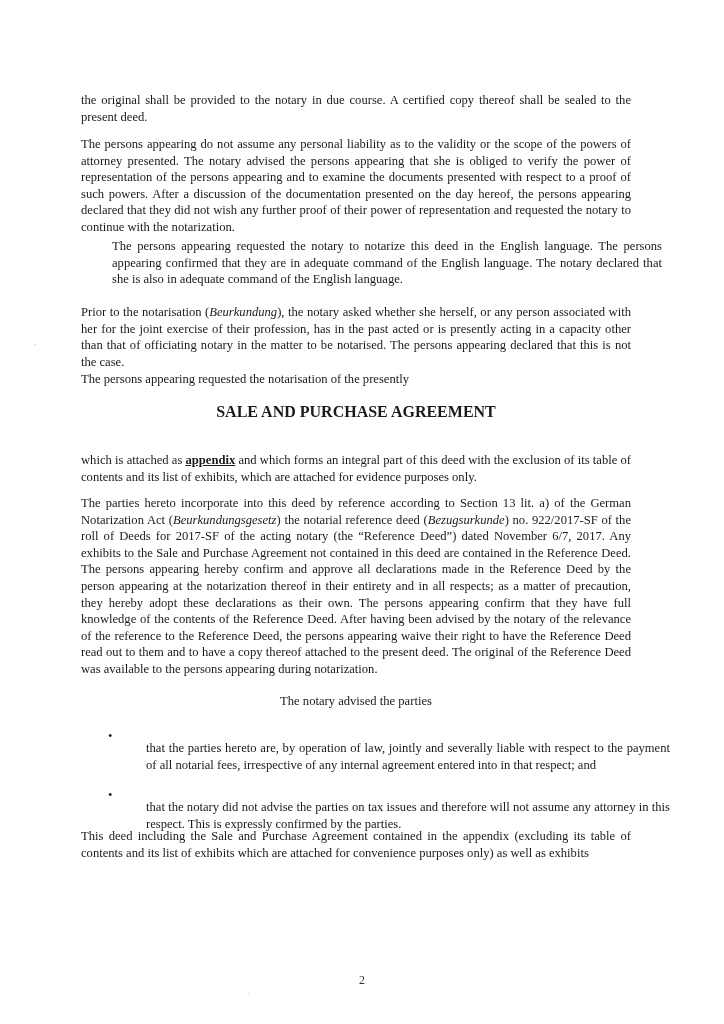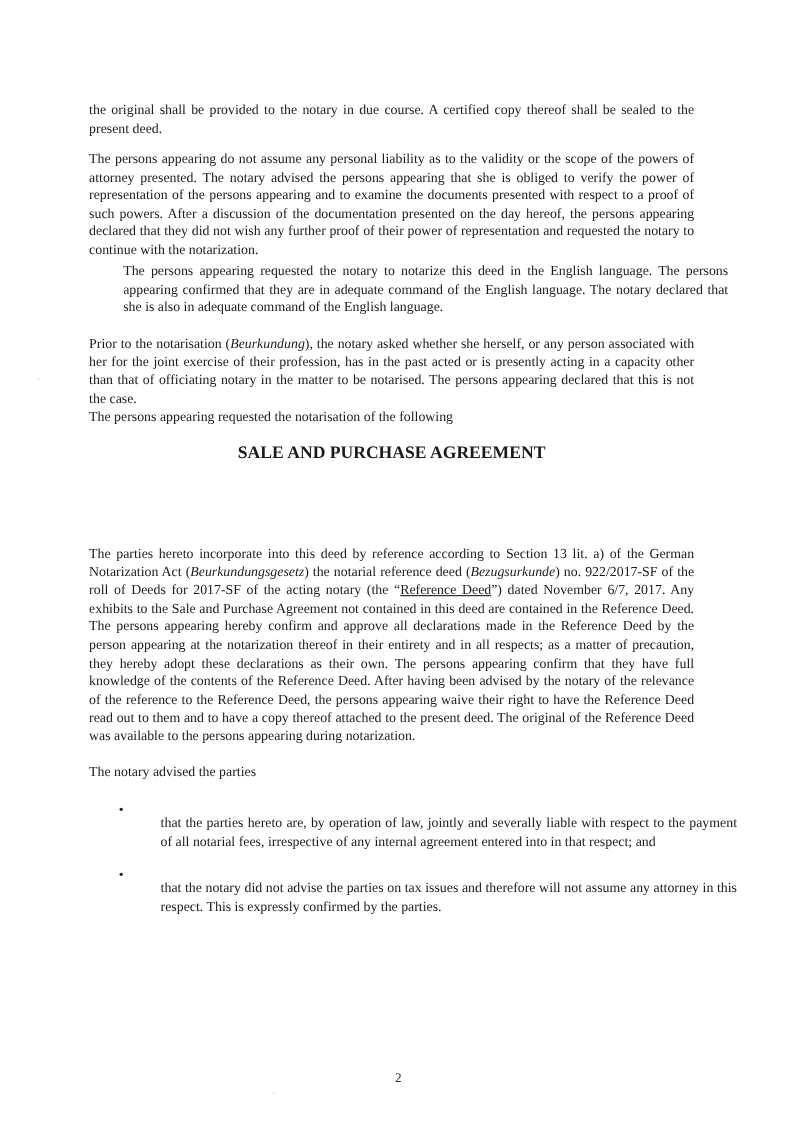--- a/index.html
+++ b/index.html
@@ -12,57 +12,59 @@
     font-size: 12.6px;
     line-height: 16.6px;
   }
   .block { position: absolute; left: 81px; width: 550px; text-align: justify; margin: 0; }
   .last-justify { text-align-last: justify; }
   .heading {
     position: absolute; left: 81px; width: 550px; text-align: center;
     font-weight: bold; font-size: 16px; margin: 0;
   }
   .appendix-link { font-weight: bold; text-decoration: underline; }
-  .ref-deed { text-decoration: underline; }
+  .ref-deed { }
   .bullet-item { position: absolute; left: 108px; width: 524px; }
   .bullet-dot { position: absolute; left: 0; top: 0; width: 15px; }
   .bullet-text { position: absolute; left: 26px; width: 524px; text-align: justify; margin: 12px; }
   .page-number { position: absolute; left: 0; width: 724px; top: 972px; text-align: center; font-size: 12px; color: #333; }
   .speck { position: absolute; width: 2px; height: 1px; background: #ddd; }
 </style>
 </head>
 <body>
 
 <div class="page">
 
   <p class="block" style="top:92px;">the original shall be provided to the notary in due course. A certified copy thereof shall be sealed to the present deed.</p>
 
   <p class="block" style="top:136px;">The persons appearing do not assume any personal liability as to the validity or the scope of the powers of attorney presented. The notary advised the persons appearing that she is obliged to verify the power of representation of the persons appearing and to examine the documents presented with respect to a proof of such powers. After a discussion of the documentation presented on the day hereof, the persons appearing declared that they did not wish any further proof of their power of representation and requested the notary to continue with the notarization.</p>
 
   <p class="block" style="top:238px;margin-left:31px;">The persons appearing requested the notary to notarize this deed in the English language. The persons appearing confirmed that they are in adequate command of the English language. The notary declared that she is also in adequate command of the English language.</p>
 
   <p class="block" style="top:304px;"><span>Prior to the notarisation (</span><i>Beurkundung</i><span>), the notary asked whether she herself, or any person associated with her for the joint exercise of their profession, has in the past acted or is presently acting in a capacity other than that of officiating notary in the matter to be notarised. The persons appearing declared that this is not the case.</span></p>
 
-  <p class="block" style="top:371px; text-align:left;">The persons appearing requested the notarisation of the following</p>
+  <p class="block" style="top:371px; text-align:left;">The persons appearing requested the notarisation of the presently</p>
 
   <p class="heading" style="top:404px;">SALE AND PURCHASE AGREEMENT</p>
 
+  <p class="block" style="top:452px;"><span>which is attached as </span><span class="appendix-link">appendix</span><span> and which forms an integral part of this deed with the exclusion of its table of contents and its list of exhibits, which are attached for evidence purposes only.</span></p>
 
   <p class="block" style="top:495px;"><span>The parties hereto incorporate into this deed by reference according to Section 13 lit. a) of the German Notarization Act (</span><i>Beurkundungsgesetz</i><span>) the notarial reference deed (</span><i>Bezugsurkunde</i><span>) no. 922/2017-SF of the roll of Deeds for 2017-SF of the acting notary (the “</span><span class="ref-deed">Reference Deed</span><span>”) dated November 6/7, 2017. Any exhibits to the Sale and Purchase Agreement not contained in this deed are contained in the Reference Deed. The persons appearing hereby confirm and approve all declarations made in the Reference Deed by the person appearing at the notarization thereof in their entirety and in all respects; as a matter of precaution, they hereby adopt these declarations as their own. The persons appearing confirm that they have full knowledge of the contents of the Reference Deed. After having been advised by the notary of the relevance of the reference to the Reference Deed, the persons appearing waive their right to have the Reference Deed read out to them and to have a copy thereof attached to the present deed. The original of the Reference Deed was available to the persons appearing during notarization.</span></p>
 
-  <p class="block" style="top:693px; text-align:left;">The notary advised the parties</p>
+  <p class="block" style="top:693px; text-align:center;">The notary advised the parties</p>
 
   <div class="bullet-item" style="top:728px;">
     <span class="bullet-dot">•</span>
     <p class="bullet-text">that the parties hereto are, by operation of law, jointly and severally liable with respect to the payment of all notarial fees, irrespective of any internal agreement entered into in that respect; and</p>
   </div>
 
   <div class="bullet-item" style="top:787px;">
     <span class="bullet-dot">•</span>
     <p class="bullet-text">that the notary did not advise the parties on tax issues and therefore will not assume any attorney in this respect. This is expressly confirmed by the parties.</p>
   </div>
 
+  <p class="block" style="top:828px;"><span>This deed including the Sale and Purchase Agreement contained in the appendix (excluding its table of contents and its list of exhibits which are attached for convenience purposes only) as well as exhibits</span></p>
 
   <div class="page-number">2</div>
 
   <div class="speck" style="left:34px; top:344px;"></div>
   <div class="speck" style="left:248px; top:993px;"></div>
 </div>
 
 </body></html>

